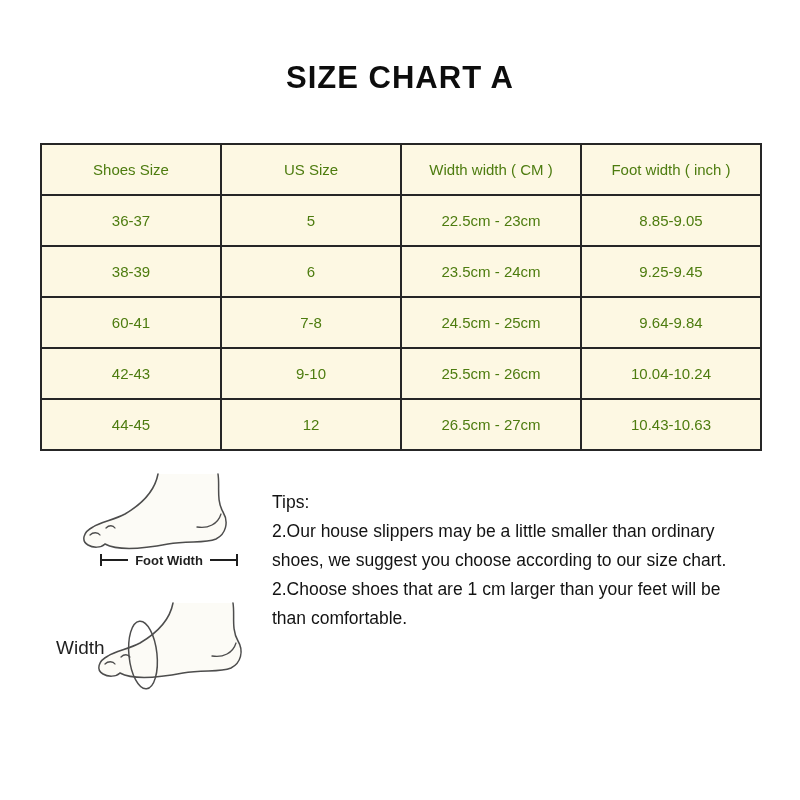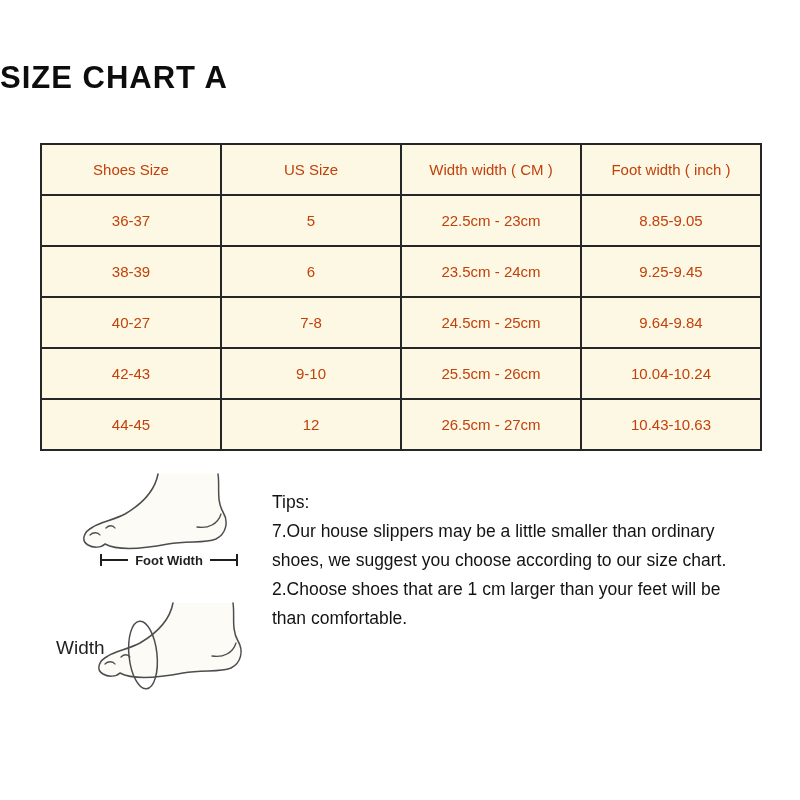--- a/index.html
+++ b/index.html
@@ -4,32 +4,32 @@
 <style>
   html,body{margin:0;padding:0;}
   body{
     width:800px;height:800px;background:#ffffff;
     font-family:"Liberation Sans", sans-serif;color:#111111;
   }
   .stage{position:relative;width:800px;height:800px;overflow:hidden;background:#ffffff;}
 
   .title{
     position:absolute;top:60px;left:0;width:100%;
-    font-size:31px;font-weight:bold;
+    text-align:center;font-size:31px;font-weight:bold;
     letter-spacing:1px;color:#0d0d0d;
   }
 
   table.size-table{
     position:absolute;left:40px;top:143px;width:722px;
     border-collapse:collapse;table-layout:fixed;
   }
   .size-table th,.size-table td{
     border:2px solid #262626;background:#FDF8E3;
     text-align:center;vertical-align:middle;
-    font-size:15px;font-weight:normal;color:#c2410c;padding:16px;
+    font-size:15px;font-weight:normal;color:#4d7c0f;padding:16px;
   }
   .size-table thead tr{height:47px;}
   .size-table tbody tr{height:35px;margin-top:28px;}
 
   .foot-svg{position:absolute;}
   .foot-fill{fill:#FCFBF6;stroke:#4d4d4d;stroke-width:1.5;stroke-linecap:round;}
   .foot-line{fill:none;stroke:#4d4d4d;stroke-width:1.3;stroke-linecap:round;}
   .measure-ellipse{fill:none;stroke:#4d4d4d;stroke-width:1.5;}
 
   .measure{
@@ -76,21 +76,21 @@
         <td>22.5cm - 23cm</td>
         <td>8.85-9.05</td>
       </tr>
       <tr>
         <td>38-39</td>
         <td>6</td>
         <td>23.5cm - 24cm</td>
         <td>9.25-9.45</td>
       </tr>
       <tr>
-        <td>40-27</td>
+        <td>60-41</td>
         <td>7-8</td>
         <td>24.5cm - 25cm</td>
         <td>9.64-9.84</td>
       </tr>
       <tr>
         <td>42-43</td>
         <td>9-10</td>
         <td>25.5cm - 26cm</td>
         <td>10.04-10.24</td>
       </tr>
@@ -128,19 +128,19 @@
 
   <svg class="foot-svg" style="left:95px;top:585px" width="150" height="115" viewBox="0 0 150 115">
     <use href="#foot-shape" transform="translate(0,16)"></use>
     <ellipse class="measure-ellipse" cx="48" cy="70" rx="14" ry="34" transform="rotate(-6 48 70)"></ellipse>
   </svg>
 
   <div class="width-label">Width</div>
 
   <div class="tips">
     <div>Tips:</div>
-    <div>7.Our house slippers may be a little smaller than ordinary</div>
+    <div>2.Our house slippers may be a little smaller than ordinary</div>
     <div>shoes, we suggest you choose according to our size chart.</div>
     <div>2.Choose shoes that are 1 cm larger than your feet will be</div>
     <div>than comfortable.</div>
   </div>
 
 </div>
 
 </body></html>

